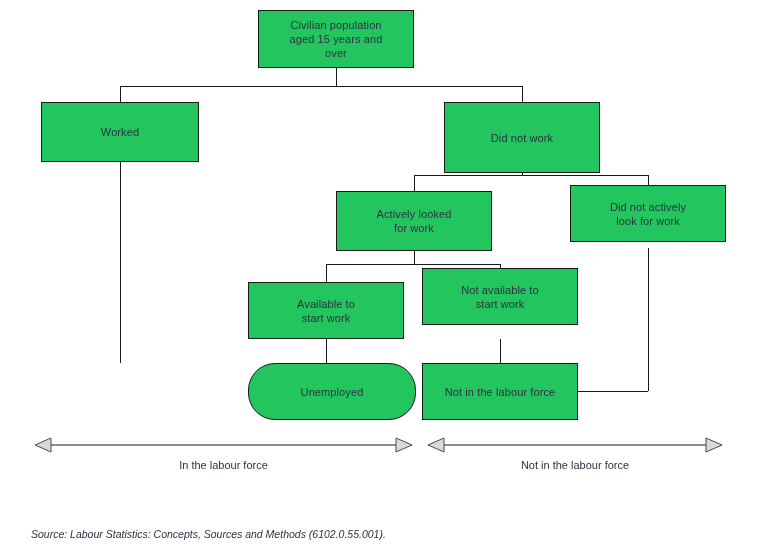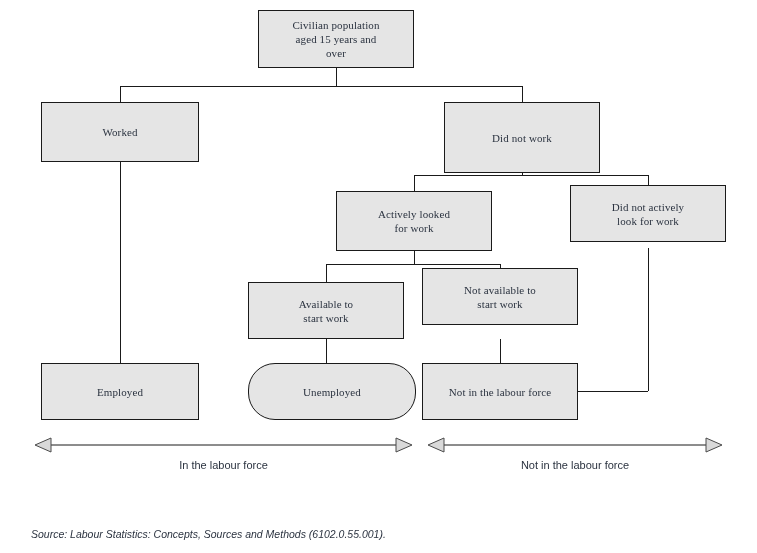--- a/index.html
+++ b/index.html
@@ -22,31 +22,30 @@
     left: 0; top: 0;
     width: 757px;
     height: 553px;
   }
 
   
   .node {
     position: absolute;
     box-sizing: border-box;
     border: 1px solid #1a1a1a;
-    background: #e5e5e5;
+    background: #22c55e;
     display: flex;
     align-items: center;
     justify-content: center;
     text-align: center;
     font-size: 11px;
     line-height: 14px;
     color: #2b3340;
     letter-spacing: 0.1px;
     z-index: 3;
-    font-family: Liberation Serif, serif;
   }
   .node span { display: block; padding: 0 6px; white-space: pre-line; }
 
   
   .axis-label {
     position: absolute;
     font-size: 11px;
     color: #2b3340;
     text-align: center;
     z-index: 3;
@@ -150,23 +149,20 @@
   <div class="node" style="left:248px; top:282px; width:156px; height:57px;">
     <span>Available to
 start work</span>
   </div>
 
   <div class="node" style="left:422px; top:268px; width:156px; height:57px;">
     <span>Not available to
 start work</span>
   </div>
 
-  <div class="node" style="left:41px; top:363px; width:158px; height:57px;">
-    <span>Employed</span>
-  </div>
 
   <div class="node" style="left:248px; top:363px; width:168px; height:57px;border-radius:27px;">
     <span>Unemployed</span>
   </div>
 
   <div class="node" style="left:422px; top:363px; width:156px; height:57px;">
     <span>Not in the labour force</span>
   </div>
 
   

